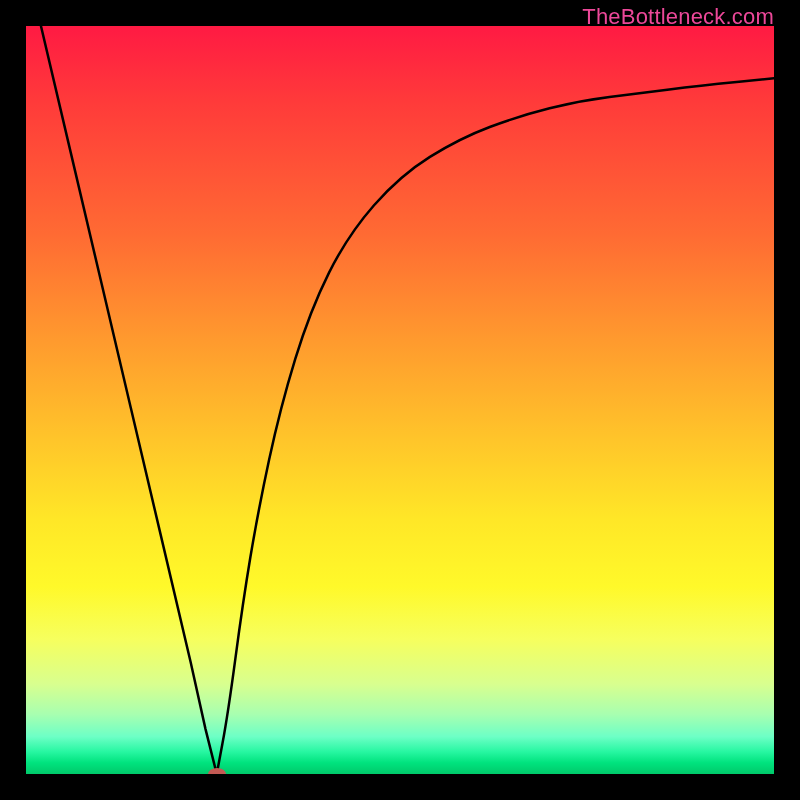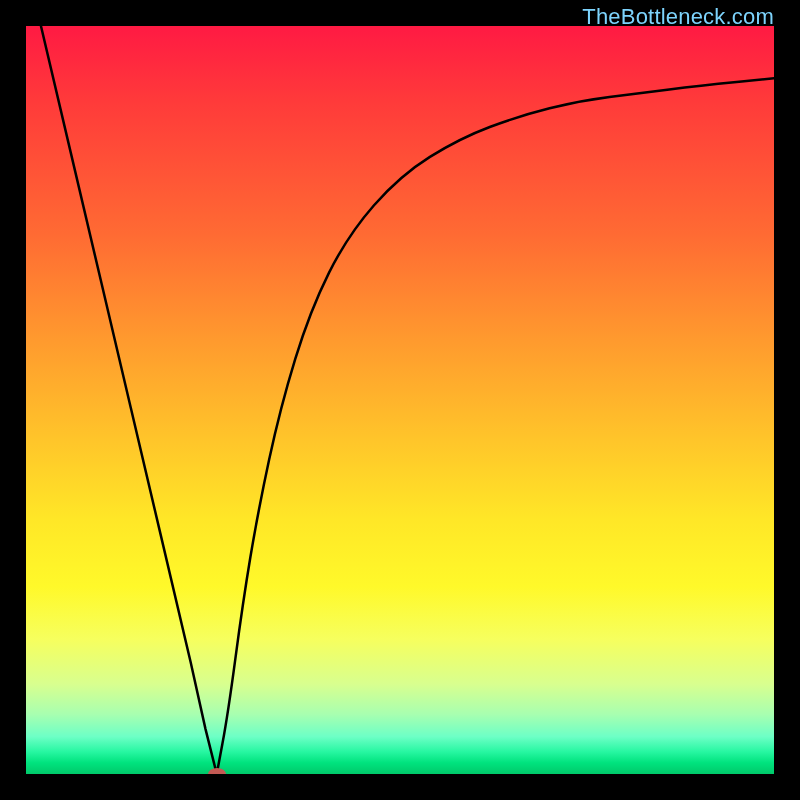--- a/index.html
+++ b/index.html
@@ -54,21 +54,21 @@
     height: 12px;
     border-radius: 50%;
     background: #c35a54;
     left: 184px;
     top: 736px;
   }
   .attribution {
     position: absolute;
     top: 4px;
     right: 26px;
-    color: #7dd3fc;
+    color: #ec4899;
     font-size: 22px;
     font-weight: 500;
     letter-spacing: 0.2px;
   }
 </style>
 </head>
 <body>
 
 <div class="frame">
 

